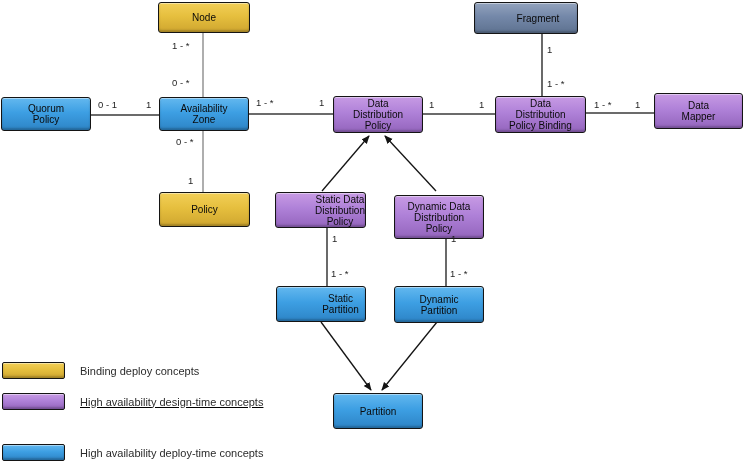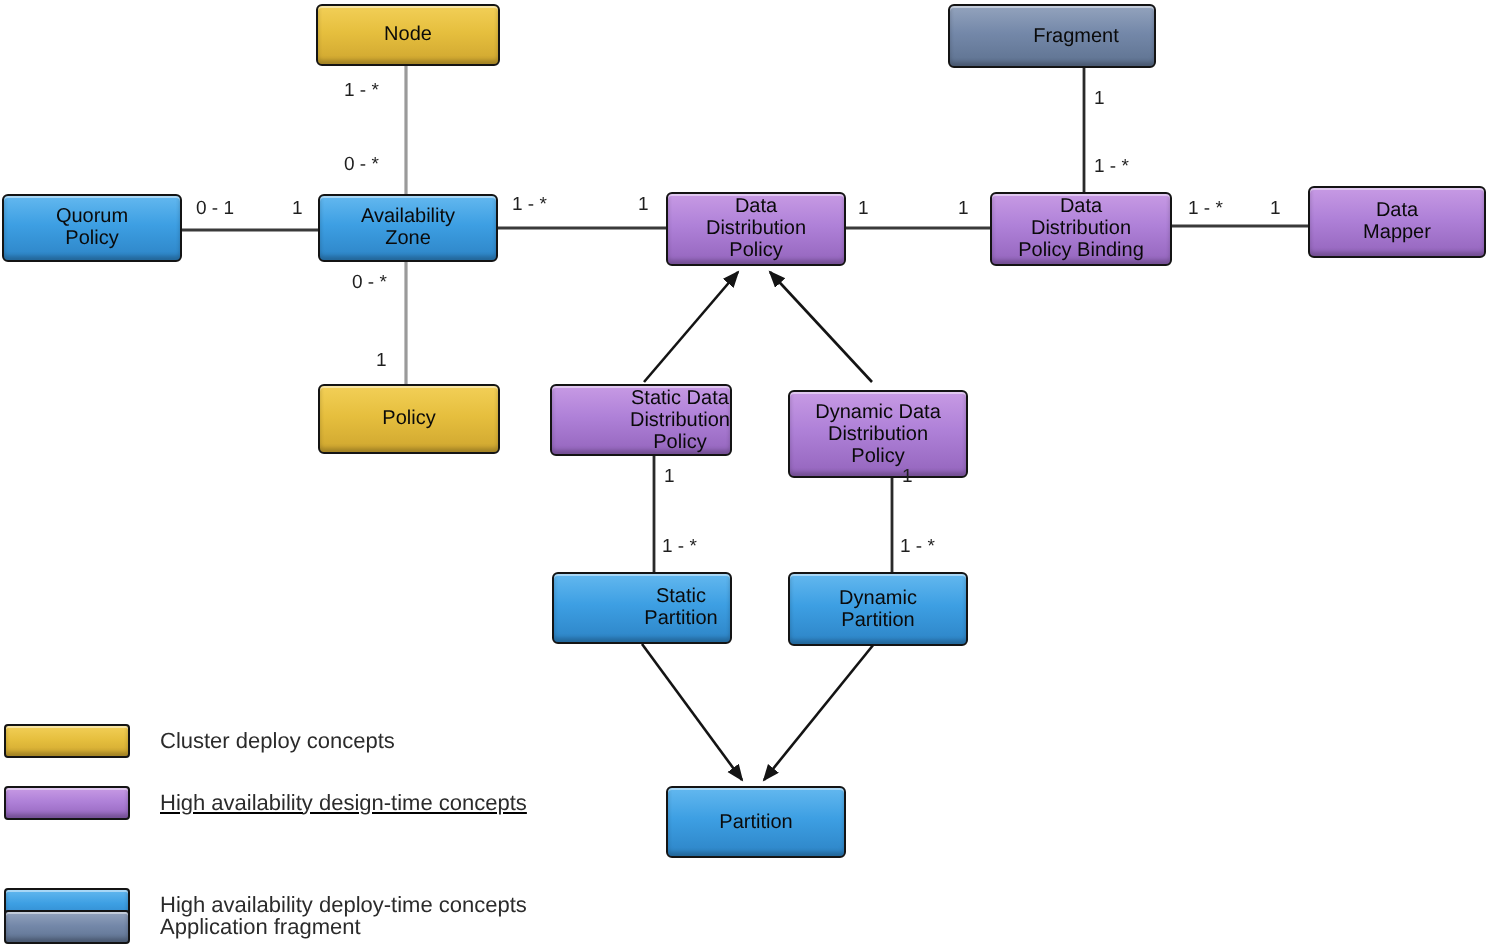--- a/index.html
+++ b/index.html
@@ -125,28 +125,24 @@
   <span class="mult" style="left:479px;top:100px;">1</span>
   <span class="mult" style="left:594px;top:100px;">1 - *</span>
   <span class="mult" style="left:635px;top:100px;">1</span>
   <span class="mult" style="left:332px;top:234px;">1</span>
   <span class="mult" style="left:331px;top:269px;">1 - *</span>
   <span class="mult" style="left:451px;top:234px;">1</span>
   <span class="mult" style="left:450px;top:269px;">1 - *</span>
 
   <div class="legend-row" style="left:2px;top:362px;">
     <div class="legend-swatch c-yellow"></div>
-    <div class="legend-label">Cluster deploy concepts</div>
+    <div class="legend-label">Binding deploy concepts</div>
   </div>
   <div class="legend-row" style="left:2px;top:393px;text-decoration:underline;">
     <div class="legend-swatch c-purple"></div>
     <div class="legend-label">High availability design-time concepts</div>
   </div>
   <div class="legend-row" style="left:2px;top:444px;">
     <div class="legend-swatch c-blue"></div>
     <div class="legend-label">High availability deploy-time concepts</div>
   </div>
-  <div class="legend-row" style="left:2px;top:455px;">
-    <div class="legend-swatch c-slate"></div>
-    <div class="legend-label">Application fragment</div>
-  </div>
 
 </div>
 
 </body></html>

